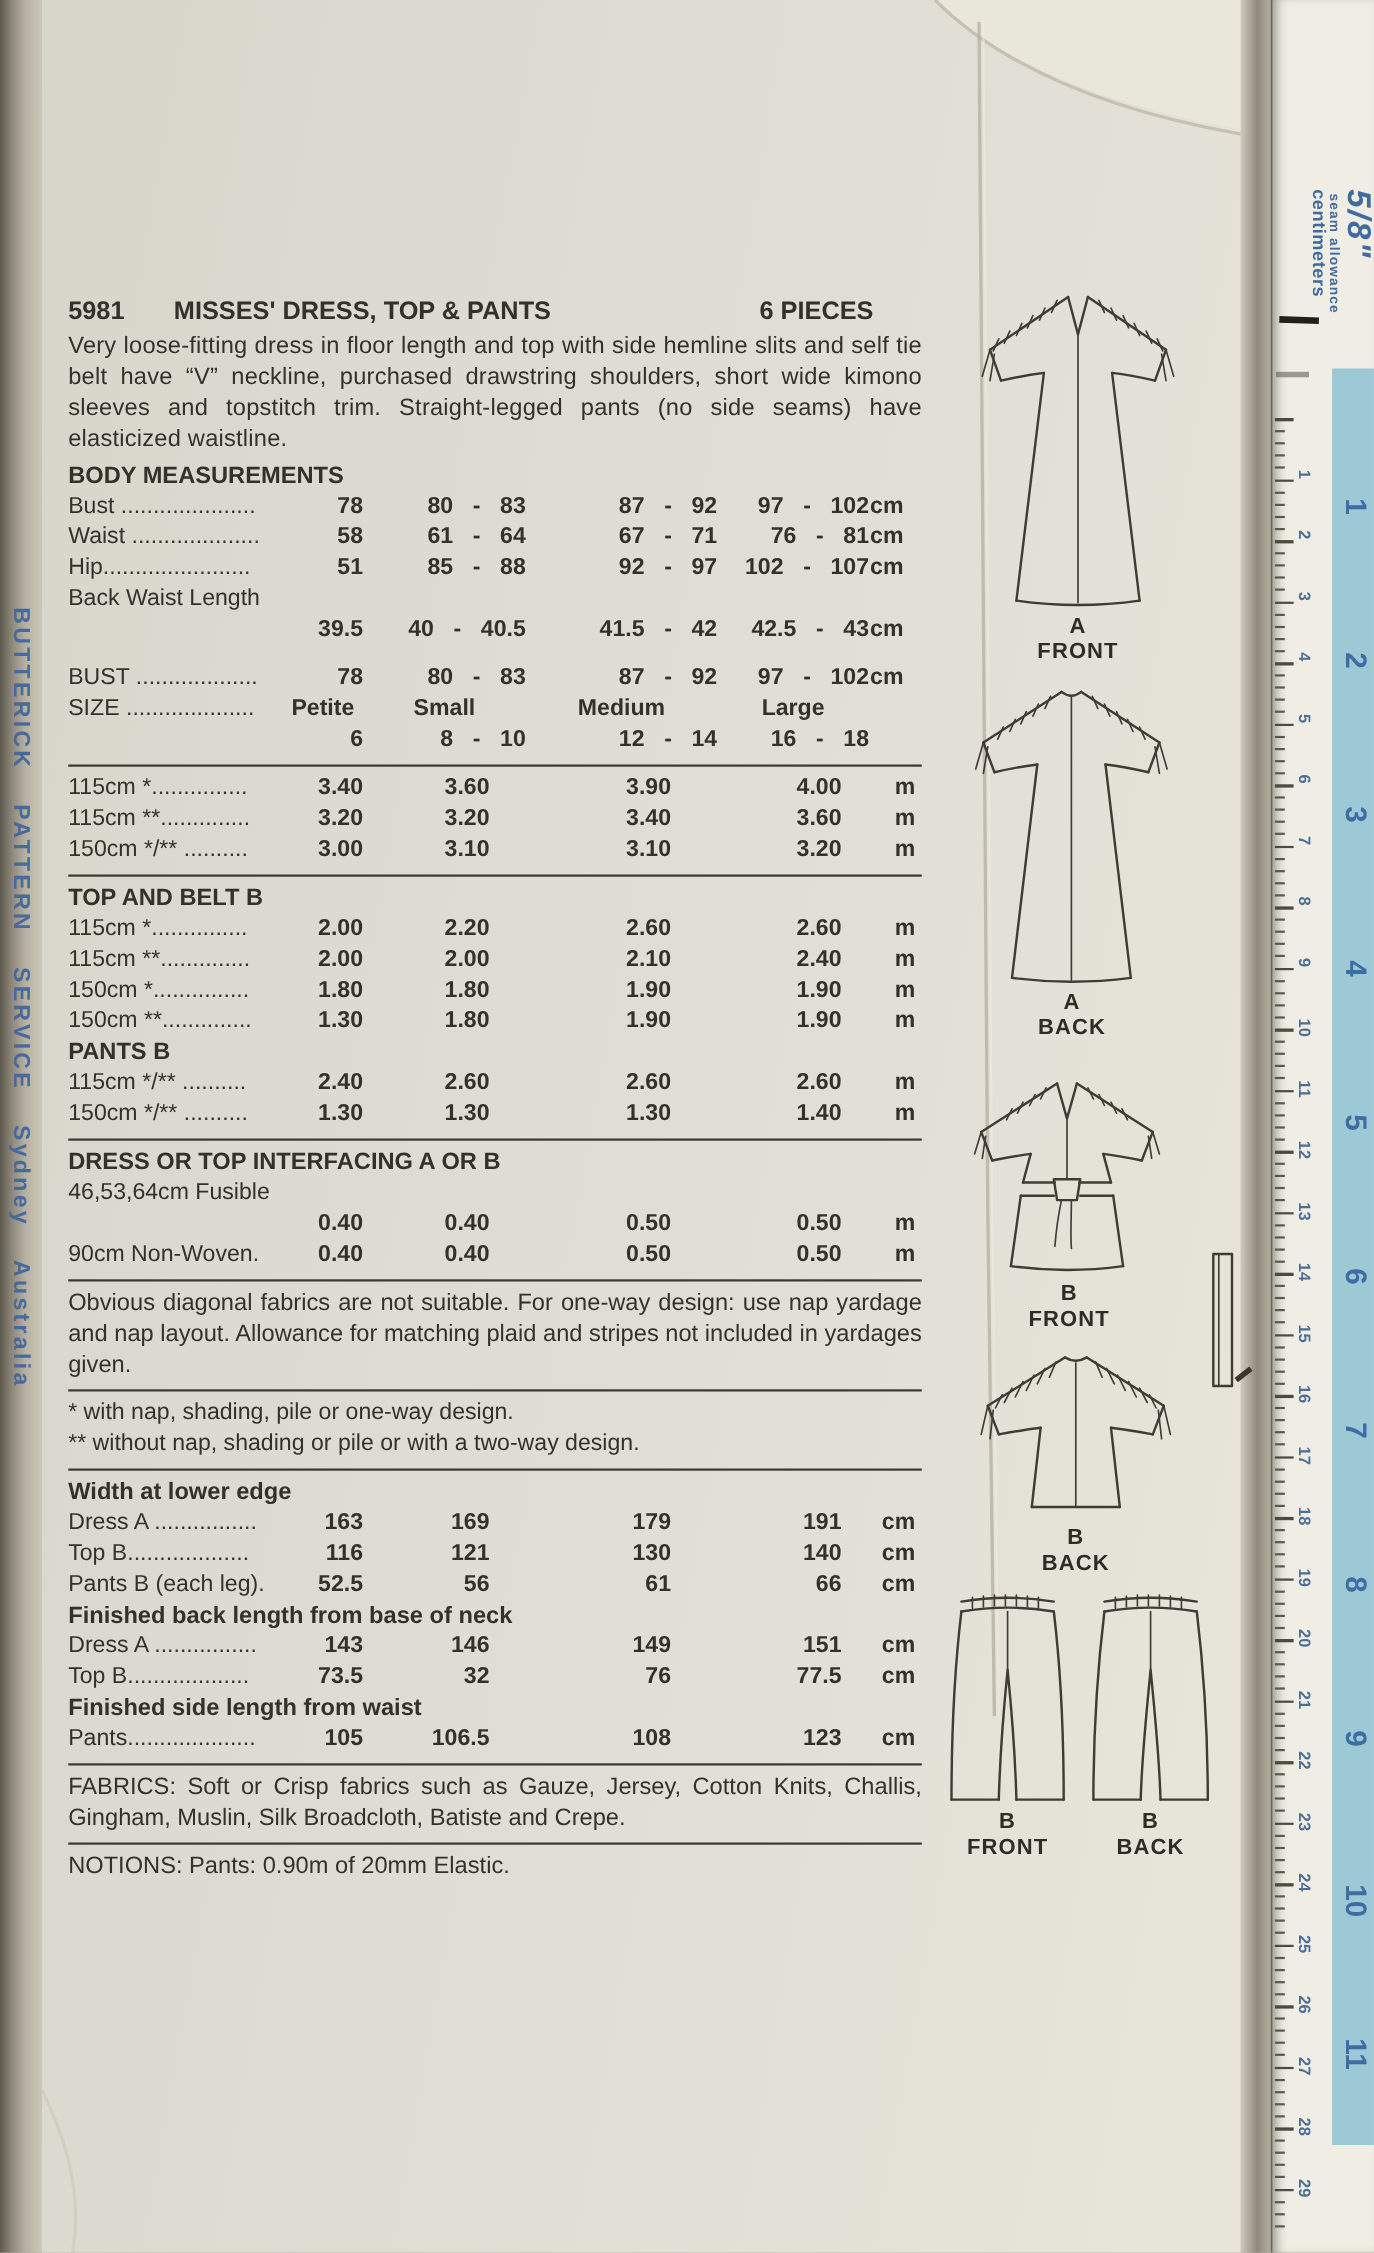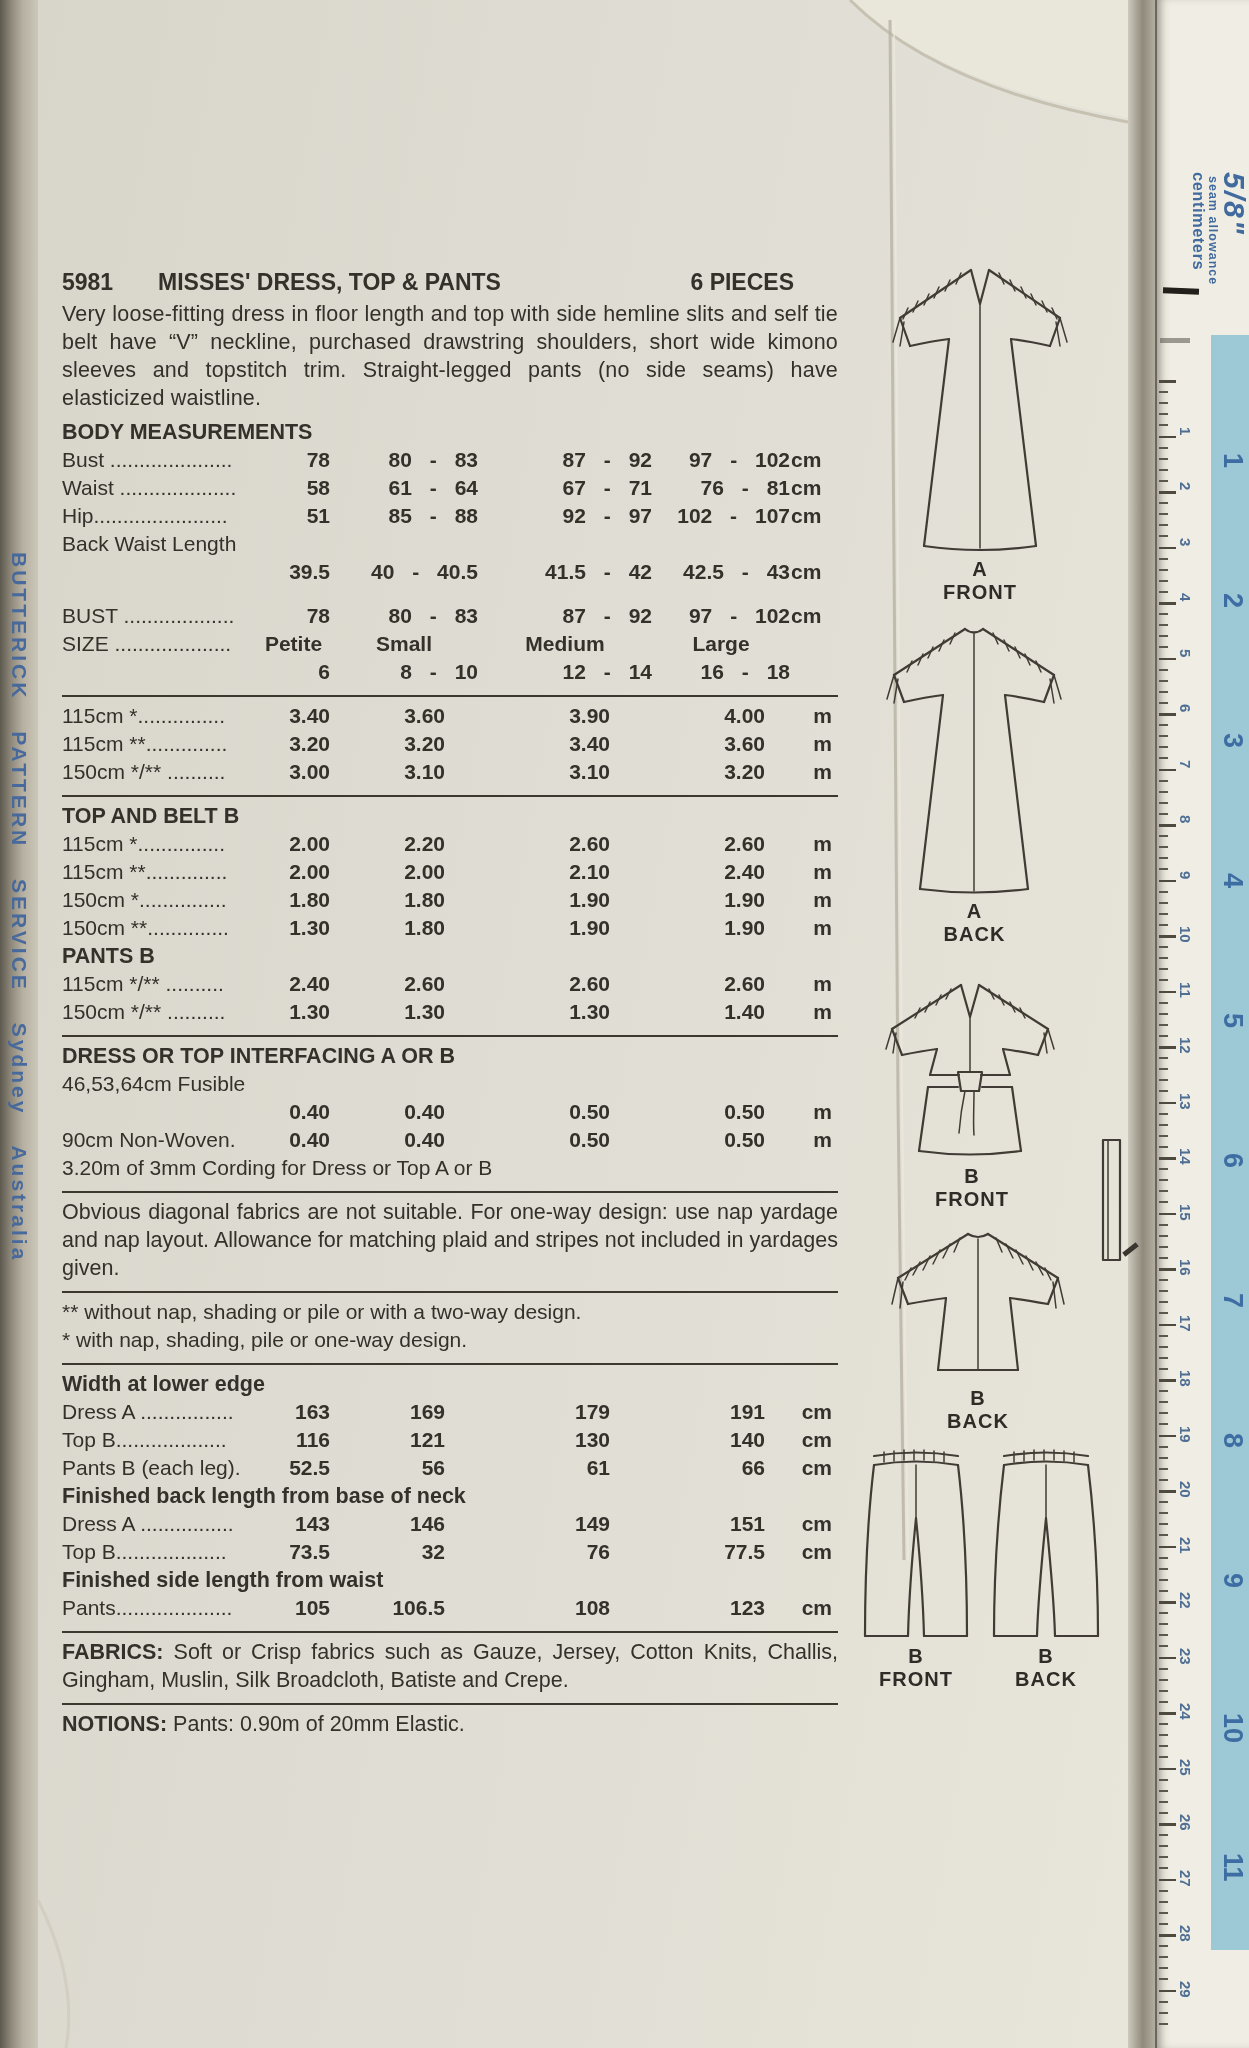--- a/index.html
+++ b/index.html
@@ -52,21 +52,21 @@
   
   .bc1{width:73px}.bc2{width:148px;word-spacing:12px}.bc3{width:174px;word-spacing:12px}.bc4{width:138px;word-spacing:12px}
   .unit-att{font-weight:bold;margin-left:1px}
   
   .vc1{width:73px}.vc2{width:115px}.vc3{width:165px}.vc4{width:155px}
   .unitc{width:67px;text-align:right;font-weight:bold}
   .cname{font-weight:bold;text-align:center}
   .gap{height:16px}
   .fnote{height:28px;white-space:nowrap}
   .para{text-align:justify;font-size:21.5px;line-height:28px;margin:0}
-  .para b{font-weight:bold}
+  .para b{font-weight:normal}
 
   
   .fig{position:absolute;text-align:center}
   .fig svg{display:block;margin:0 auto}
   .fig-label{font-size:20px;font-weight:bold;line-height:23px;color:#2f2c27;letter-spacing:1px}
   .art{stroke:#403c35;fill:none;stroke-width:2.2;stroke-linecap:round;stroke-linejoin:round}
   .art-fine{stroke:#403c35;fill:none;stroke-width:1.5;stroke-linecap:round}
 </style>
 </head>
 <body>
@@ -256,32 +256,29 @@
       <span class="unitc">m</span>
     </div>
     <div class="row">
       <span class="lbl">90cm Non-Woven.</span>
       <span class="num vc1">0.40</span>
       <span class="num vc2">0.40</span>
       <span class="num vc3">0.50</span>
       <span class="num vc4">0.50</span>
       <span class="unitc">m</span>
     </div>
-    <div class="row">
-      <span>3.20m of 3mm Cording for Dress or Top A or B</span>
-    </div>
 
     <div class="rule"></div>
 
     <p class="para">Obvious diagonal fabrics are not suitable. For one-way design: use nap yardage and nap layout. Allowance for matching plaid and stripes not included in yardages given.</p>
 
     <div class="rule"></div>
 
+    <div class="fnote">* with nap, shading, pile or one-way design.</div>
     <div class="fnote">** without nap, shading or pile or with a two-way design.</div>
-    <div class="fnote">* with nap, shading, pile or one-way design.</div>
 
     <div class="rule"></div>
 
     <div class="h">Width at lower edge</div>
     <div class="row">
       <span class="lbl">Dress A ................</span>
       <span class="num vc1">163</span>
       <span class="num vc2">169</span>
       <span class="num vc3">179</span>
       <span class="num vc4">191</span>

